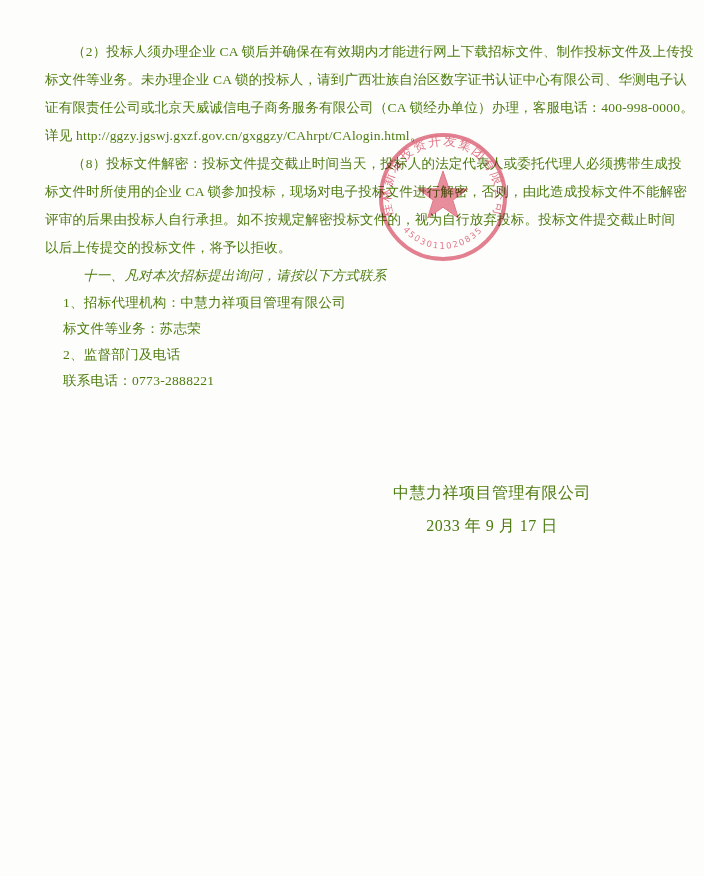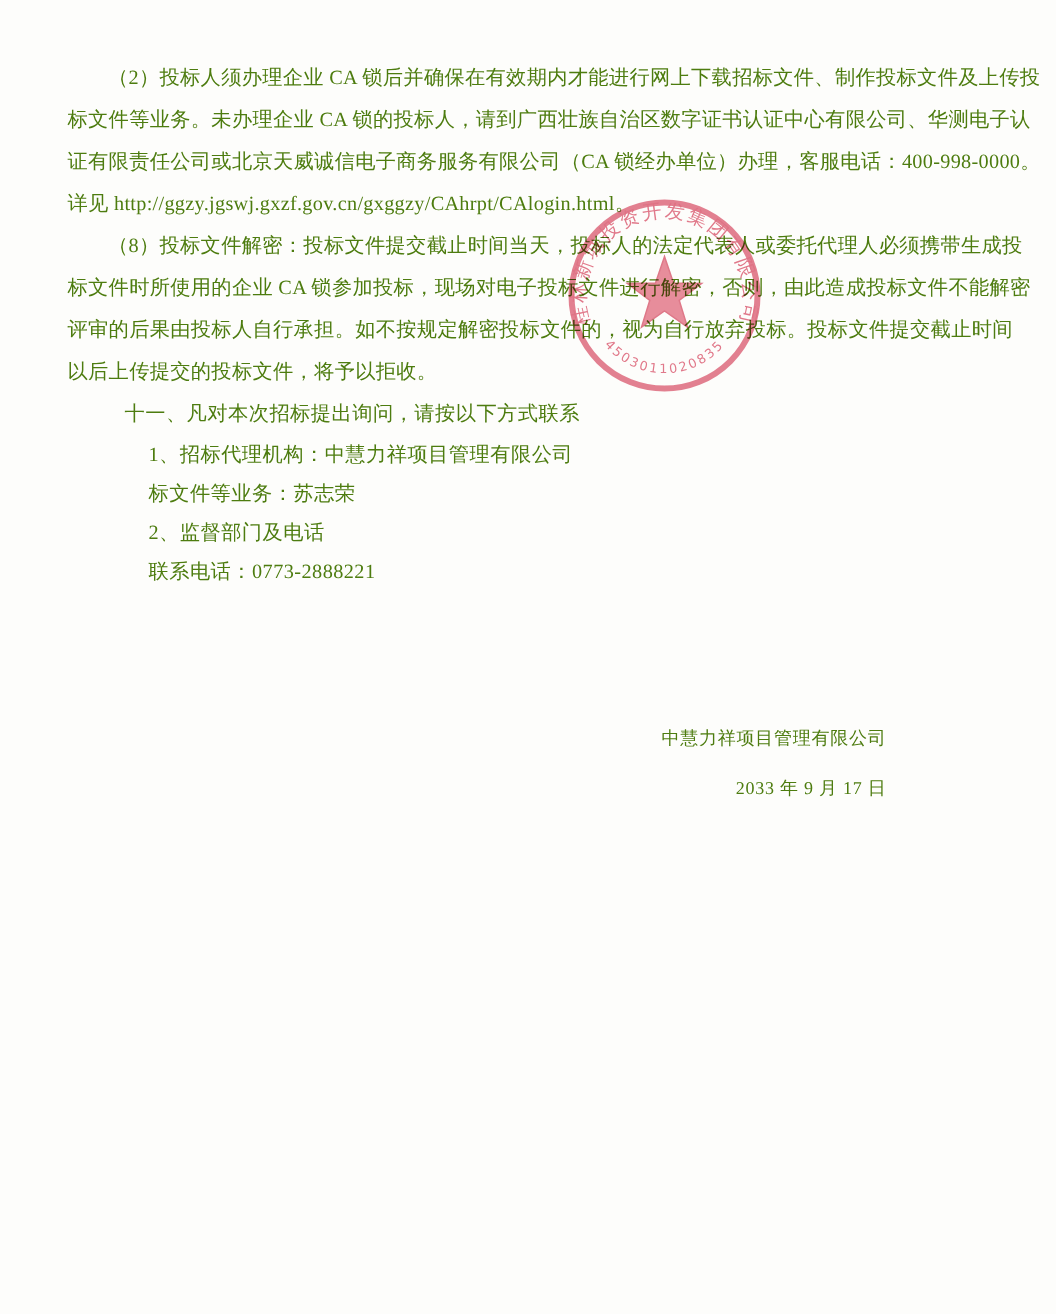--- a/index.html
+++ b/index.html
@@ -25,35 +25,36 @@
     text-indent:2em;
     white-space:pre;
     letter-spacing:0.2px;
   }
   .section-heading{
     margin:0 0 0 38px;
     font-size:13.5px;
     line-height:28px;
     white-space:pre;
     letter-spacing:0.3px;
+    font-style:italic;
   }
   .contacts{
-    margin-left:54px;
+    margin-left:18px;
   }
   .contact-line{
     font-size:13.5px;
     line-height:26px;
     white-space:pre;
     letter-spacing:0.3px;
   }
   .signature{
     margin:82px 68px 0 auto;
     width:max-content;
-    text-align:right;
-    font-size:12px;
+    text-align:center;
+    font-size:16px;
     line-height:33px;
     letter-spacing:0.5px;
   }
   .seal{
     position:absolute;
     left:356px;top:110px;
     width:174px;height:174px;
     mix-blend-mode:multiply;
     opacity:0.88;
     pointer-events:none;

